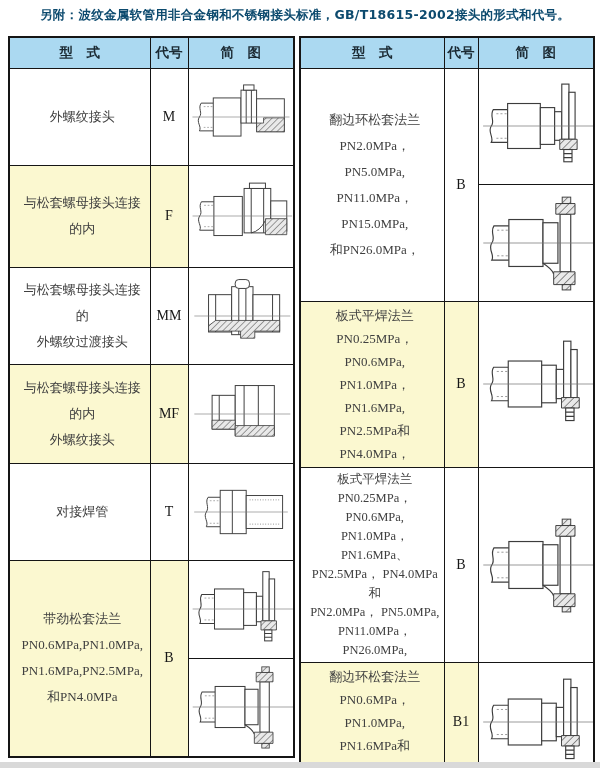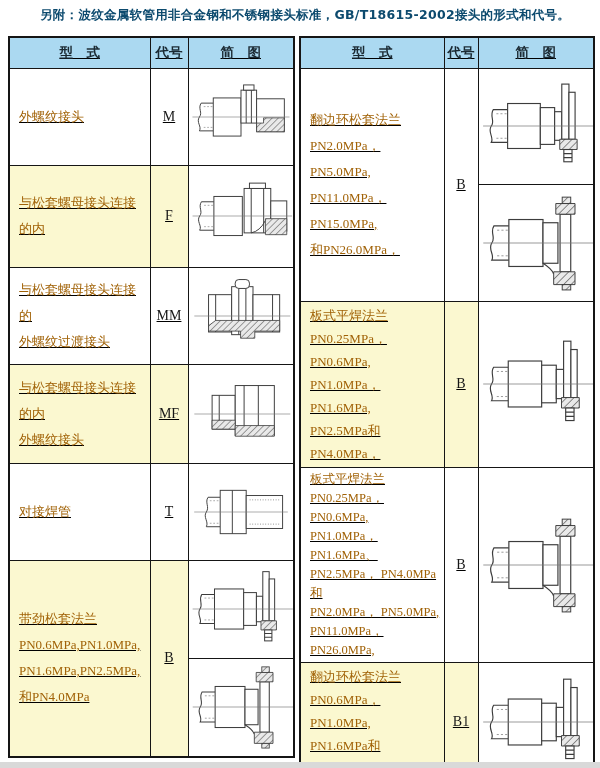--- a/index.html
+++ b/index.html
@@ -1,25 +1,25 @@
 <!DOCTYPE html>
 <html><head>
 <meta charset="utf-8">
 <style>
   html,body{margin:0;padding:0;background:#fff;}
   .page{position:relative;width:600px;height:768px;background:#ffffff;overflow:hidden;
         font-family:"DejaVu Sans","Liberation Sans",sans-serif;}
   .caption{position:absolute;left:8px;top:7px;font-size:12.5px;font-weight:bold;color:#0c4a6e;
            letter-spacing:.3px;white-space:nowrap;margin-left:32px;}
   .tables{position:absolute;left:8px;top:36px;display:flex;gap:4px;align-items:flex-start;}
-  table.jt{border-collapse:collapse;table-layout:fixed;background:#fff;border:2.5px solid #151515;text-decoration:underline;}
+  table.jt{border-collapse:collapse;table-layout:fixed;background:#fff;border:2.5px solid #151515;}
   .jt td{border:1.5px solid #151515;padding:0;vertical-align:middle;overflow:hidden;}
   td.hcell{background:#abd9f1;text-align:center;font-size:13.5px;font-weight:bold;color:#1b2a33;}
   td.type{font-family:"Liberation Serif","DejaVu Serif",serif;font-size:13px;line-height:26px;
-          padding:2px 4px 2px 9px;white-space:pre-line;color:#a16207;text-align:left;}
+          padding:2px 4px 2px 9px;white-space:pre-line;color:#404040;text-align:center;}
   td.type.lh19{line-height:19px;font-size:12.5px;}
   td.type.lh23{line-height:23px;}
   td.code{font-family:"Liberation Serif","DejaVu Serif",serif;font-size:14px;text-align:center;color:#161616;}
   td.diagcell{text-align:center;background:#fff;}
   .hl{background:#fbf8d0;}
   svg.diag{display:block;margin:0 auto;}
   .ln{fill:#fff;stroke:#3c3c3c;stroke-width:1.1;}
   .lnf{fill:none;stroke:#3c3c3c;stroke-width:1.1;}
   .cl{stroke:#777;stroke-width:.7;}
   .dsh{stroke:#777;stroke-width:.7;stroke-dasharray:2 2;}

